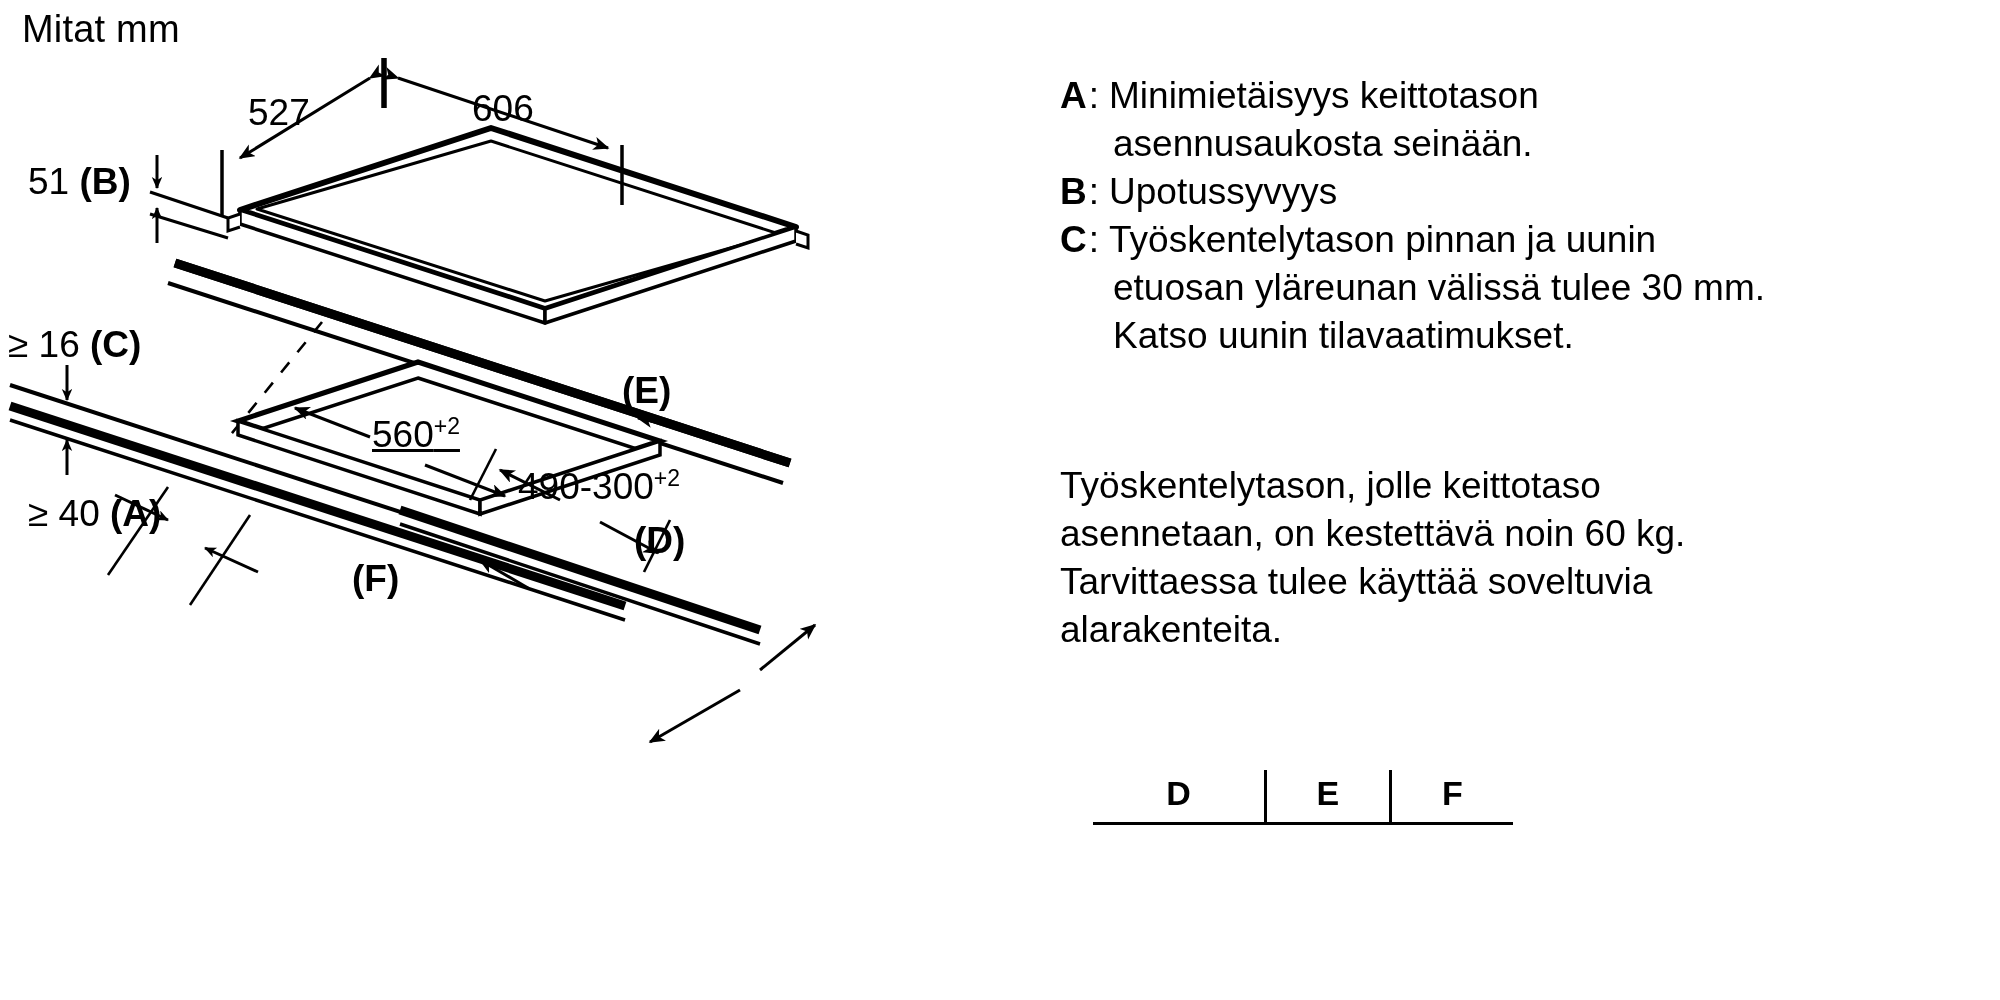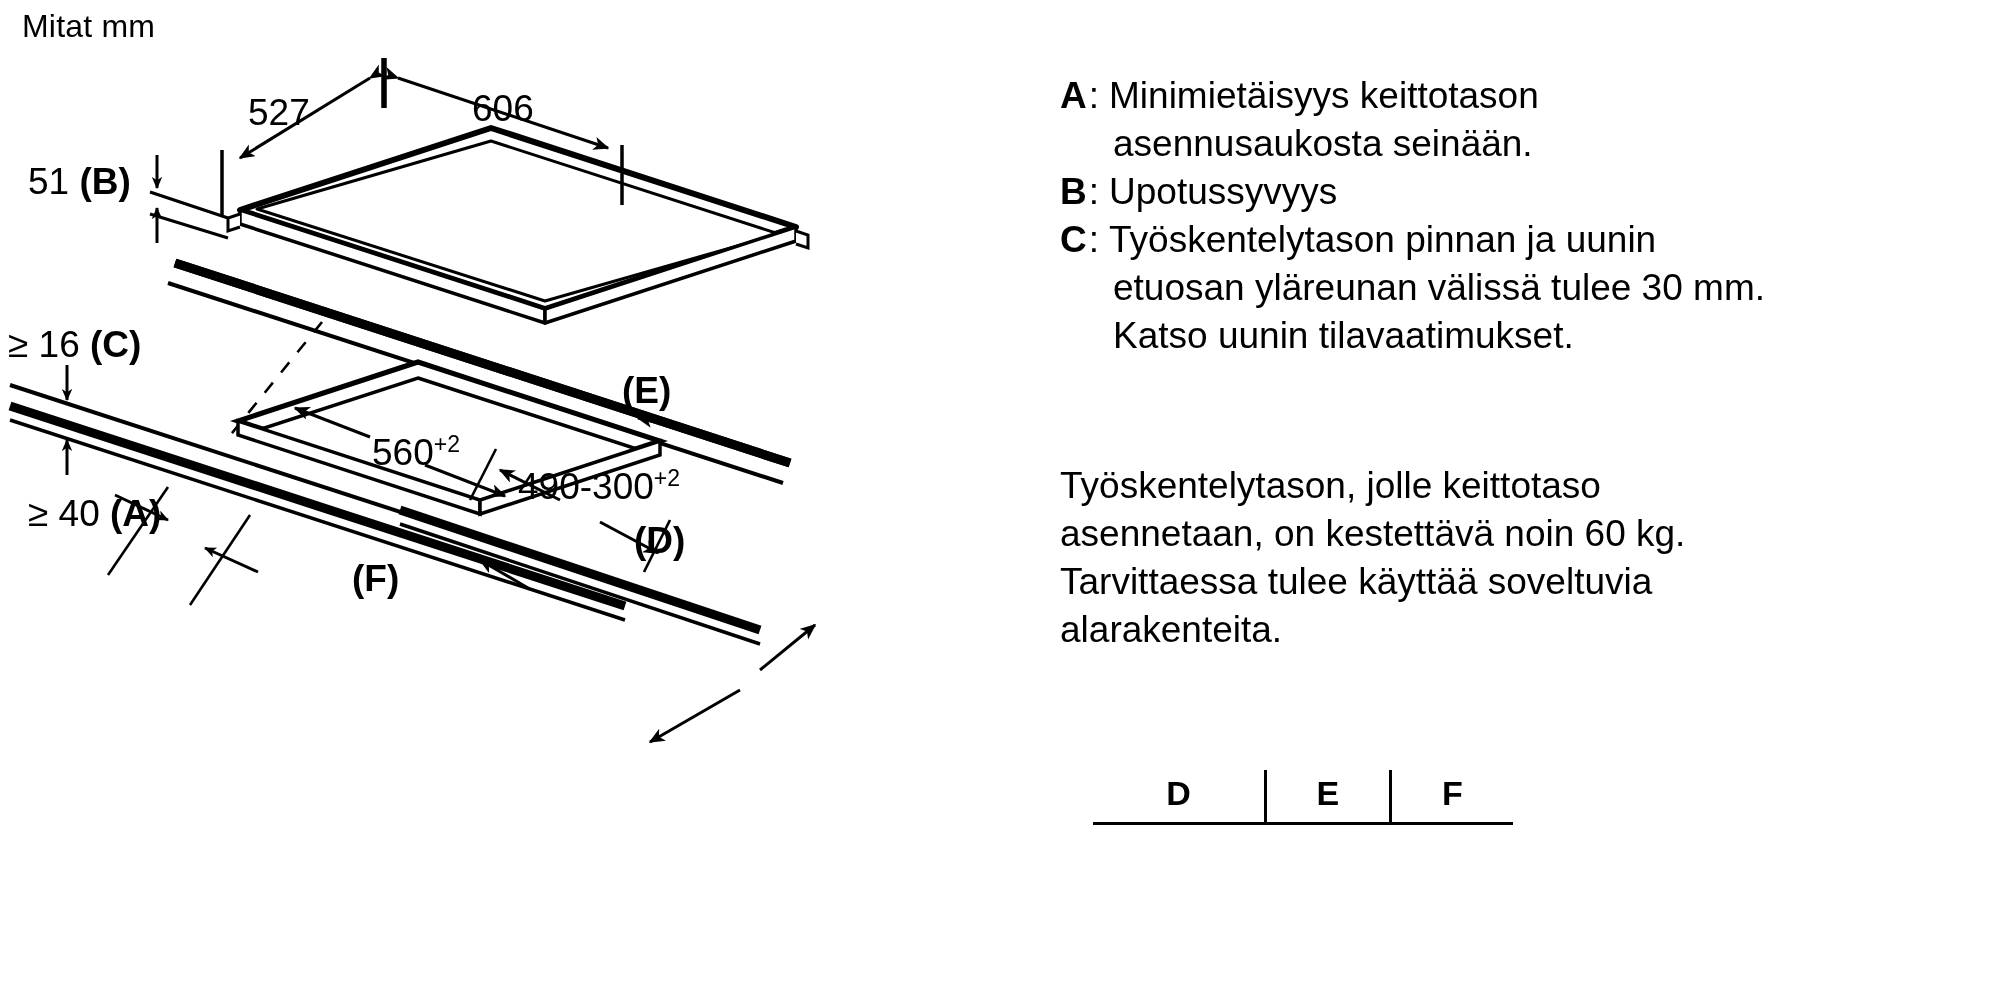--- a/index.html
+++ b/index.html
@@ -34,21 +34,21 @@
     position: absolute;
     left: 0;
     top: 0;
     display: block;
   }
 
   .title-text {
     position: absolute;
     left: 22px;
     top: 8px;
-    font-size: 32px;
+    font-size: 38px;
     letter-spacing: 0.2px;
     white-space: nowrap;
   }
 
   
   .dim-label {
     position: absolute;
     font-size: 37px;
     white-space: nowrap;
     line-height: 1;
@@ -278,21 +278,21 @@
     <div class="dim-label" style="left:248px; top:94px;">527</div>
 
     <div class="dim-label" style="left:472px; top:90px;">606</div>
 
     <div class="dim-label" style="left:28px; top:163px;"><span>51</span>&nbsp;<b>(B)</b></div>
 
     <div class="dim-label" style="left:8px; top:326px;"><span>≥ 16</span>&nbsp;<b>(C)</b></div>
 
     <div class="dim-label" style="left:28px; top:495px;"><span>≥ 40</span>&nbsp;<b>(A)</b></div>
 
-    <div class="dim-label" style="left:372px; top:434px;"><span>560</span><span class="sup">+2</span></div>
+    <div class="dim-label" style="left:372px; top:416px;text-decoration:underline;"><span>560</span><span class="sup">+2</span></div>
 
     <div class="dim-label" style="left:518px; top:468px;"><span>490-300</span><span class="sup">+2</span></div>
 
     <div class="dim-label" style="left:622px; top:372px; font-weight:bold;">(E)</div>
 
     <div class="dim-label" style="left:634px; top:522px; font-weight:bold;">(D)</div>
 
     <div class="dim-label" style="left:352px; top:560px; font-weight:bold;">(F)</div>
 
   </div>

